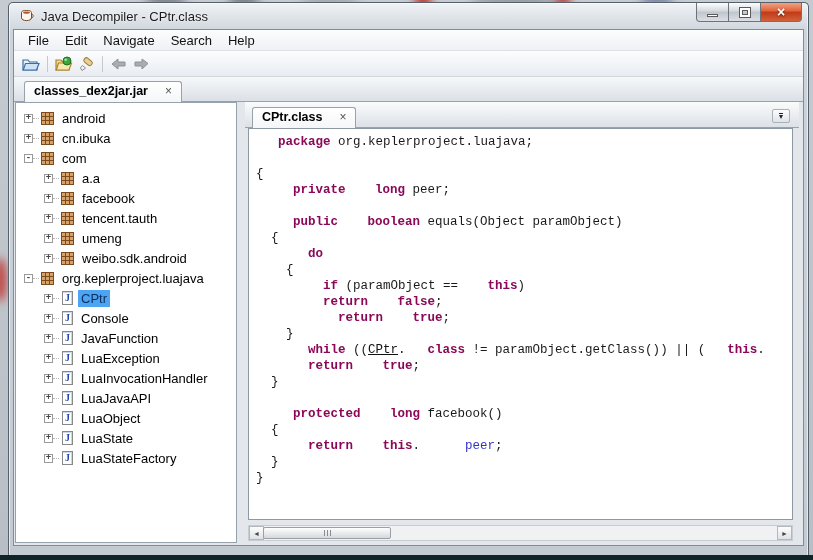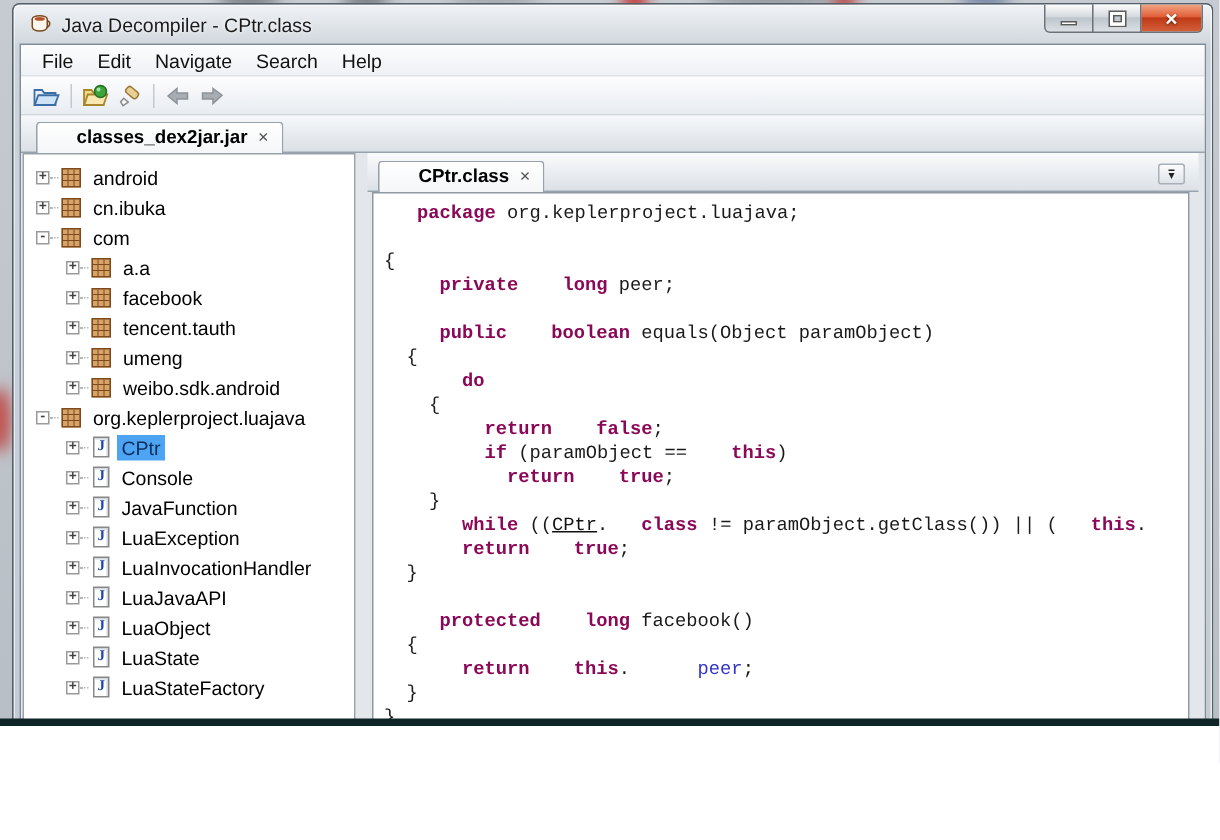--- a/index.html
+++ b/index.html
@@ -1,17 +1,17 @@
 <!DOCTYPE html>
 <html><head>
 <meta charset="utf-8">
 <style>
   * { margin:0; padding:0; box-sizing:border-box; }
   html,body { width:813px; height:560px; overflow:hidden; font-family:"Liberation Sans",sans-serif; }
-  #screen { position:relative; width:813px; height:484px; background:linear-gradient(#c6cbd1,#b8bec5); overflow:hidden;text-decoration:underline; }
+  #screen { position:relative; width:813px; height:560px; background:linear-gradient(#c6cbd1,#b8bec5); overflow:hidden;text-decoration:underline; }
   .blob { position:absolute; filter:blur(5px); border-radius:50%; }
   #bottomstrip { position:absolute; left:0; right:0; bottom:0; height:5px; background:#0f2427; }
 
   
   #window { position:absolute; left:8px; top:2px; width:801px; height:554px;
     background:linear-gradient(#f0f3f6,#ccd3da 30px,#c3cad2);
     border:1px solid #55606b; border-bottom:none; border-radius:5px 5px 0 0;
     box-shadow:inset 0 0 0 1px rgba(255,255,255,.6); }
   #titlebar { position:relative; height:26px; display:flex; align-items:center; padding-left:10px; }
   #apptitle { font-size:13px; color:#1b1b1b; margin-left:6px; text-shadow:0 0 3px #fff; }
@@ -34,21 +34,21 @@
     background:linear-gradient(#fcfdfe,#eef1f5); border-bottom:1px solid #dde1e6; }
   .mitem { padding:2px 8px; color:#111; cursor:default; }
   #toolbar { height:26px; display:flex; align-items:center; padding-left:6px;
     background:linear-gradient(#fdfdfe,#e8ecf1); border-bottom:1px solid #d2d7dd; }
   .ticon { width:22px; height:20px; display:flex; align-items:center; justify-content:center; }
   .tsep { width:1px; height:16px; background:#c3c9d0; margin:0 5px; }
 
   
   #jartabs { height:25px; background:linear-gradient(#f6f8fa,#dbe0e6); border-bottom:1px solid #98a2ac;
     padding:4px 0 0 10px; display:flex; align-items:flex-end; }
-  .tab { display:inline-flex; align-items:center; gap:7px; height:21px; padding:0 9px 2px 26px;
+  .tab { display:inline-flex; align-items:center; gap:17px; height:21px; padding:0 9px 2px 9px;
     background:linear-gradient(#ffffff,#f4f6f8); border:1px solid #98a2ac; border-bottom:none;
     border-radius:3px 3px 0 0; font-weight:bold; font-size:12.5px; color:#000; position:relative; top:1px; }
   .tab .x { color:#555; font-weight:normal; font-size:12px; line-height:10px; }
 
   
   #content { flex:1; position:relative; background:#e3e7ec; }
   #treepanel { position:absolute; left:1px; top:0; bottom:2px; width:222px; background:#fff;
     border:1px solid #97a1ab; overflow:hidden; padding-top:5px; }
   .trow { height:20px; display:flex; align-items:center; font-size:13px; white-space:nowrap; color:#000; }
   .exp { width:9px; height:9px; border:1px solid #9a9a9a; background:#fff; color:#444;
@@ -325,22 +325,22 @@
           <div id="codearea">
               <div class="cline"><span class="tk-k">package</span><span class="tk-d"> org.keplerproject.luajava;</span></div>
               <div class="cline">&nbsp;</div>
               <div class="cline"><span class="tk-d">{</span></div>
               <div class="cline"><span class="tk-d">  </span><span class="tk-k">private</span><span class="tk-d"> </span><span class="tk-k">long</span><span class="tk-d"> peer;</span></div>
               <div class="cline">&nbsp;</div>
               <div class="cline"><span class="tk-d">  </span><span class="tk-k">public</span><span class="tk-d"> </span><span class="tk-k">boolean</span><span class="tk-d"> equals(Object paramObject)</span></div>
               <div class="cline"><span class="tk-d">  {</span></div>
               <div class="cline"><span class="tk-d">    </span><span class="tk-k">do</span></div>
               <div class="cline"><span class="tk-d">    {</span></div>
+              <div class="cline"><span class="tk-d">      </span><span class="tk-k">if</span><span class="tk-d"> (paramObject == </span><span class="tk-k">this</span><span class="tk-d">)</span></div>
               <div class="cline"><span class="tk-d">      </span><span class="tk-k">return</span><span class="tk-d"> </span><span class="tk-k">false</span><span class="tk-d">;</span></div>
-              <div class="cline"><span class="tk-d">      </span><span class="tk-k">if</span><span class="tk-d"> (paramObject == </span><span class="tk-k">this</span><span class="tk-d">)</span></div>
               <div class="cline"><span class="tk-d">        </span><span class="tk-k">return</span><span class="tk-d"> </span><span class="tk-k">true</span><span class="tk-d">;</span></div>
               <div class="cline"><span class="tk-d">    }</span></div>
               <div class="cline"><span class="tk-d">    </span><span class="tk-k">while</span><span class="tk-d"> ((</span><span class="tk-u">CPtr</span><span class="tk-d">.</span><span class="tk-k">class</span><span class="tk-d"> != paramObject.getClass()) || (</span><span class="tk-k">this</span><span class="tk-d">.</span><span class="tk-f">peer</span><span class="tk-d"> != ((</span><span class="tk-u">CPtr</span></div>
               <div class="cline"><span class="tk-d">    </span><span class="tk-k">return</span><span class="tk-d"> </span><span class="tk-k">true</span><span class="tk-d">;</span></div>
               <div class="cline"><span class="tk-d">  }</span></div>
               <div class="cline">&nbsp;</div>
               <div class="cline"><span class="tk-d">  </span><span class="tk-k">protected</span><span class="tk-d"> </span><span class="tk-k">long</span><span class="tk-d"> facebook()</span></div>
               <div class="cline"><span class="tk-d">  {</span></div>
               <div class="cline"><span class="tk-d">    </span><span class="tk-k">return</span><span class="tk-d"> </span><span class="tk-k">this</span><span class="tk-d">.</span><span class="tk-f">peer</span><span class="tk-d">;</span></div>
               <div class="cline"><span class="tk-d">  }</span></div>

